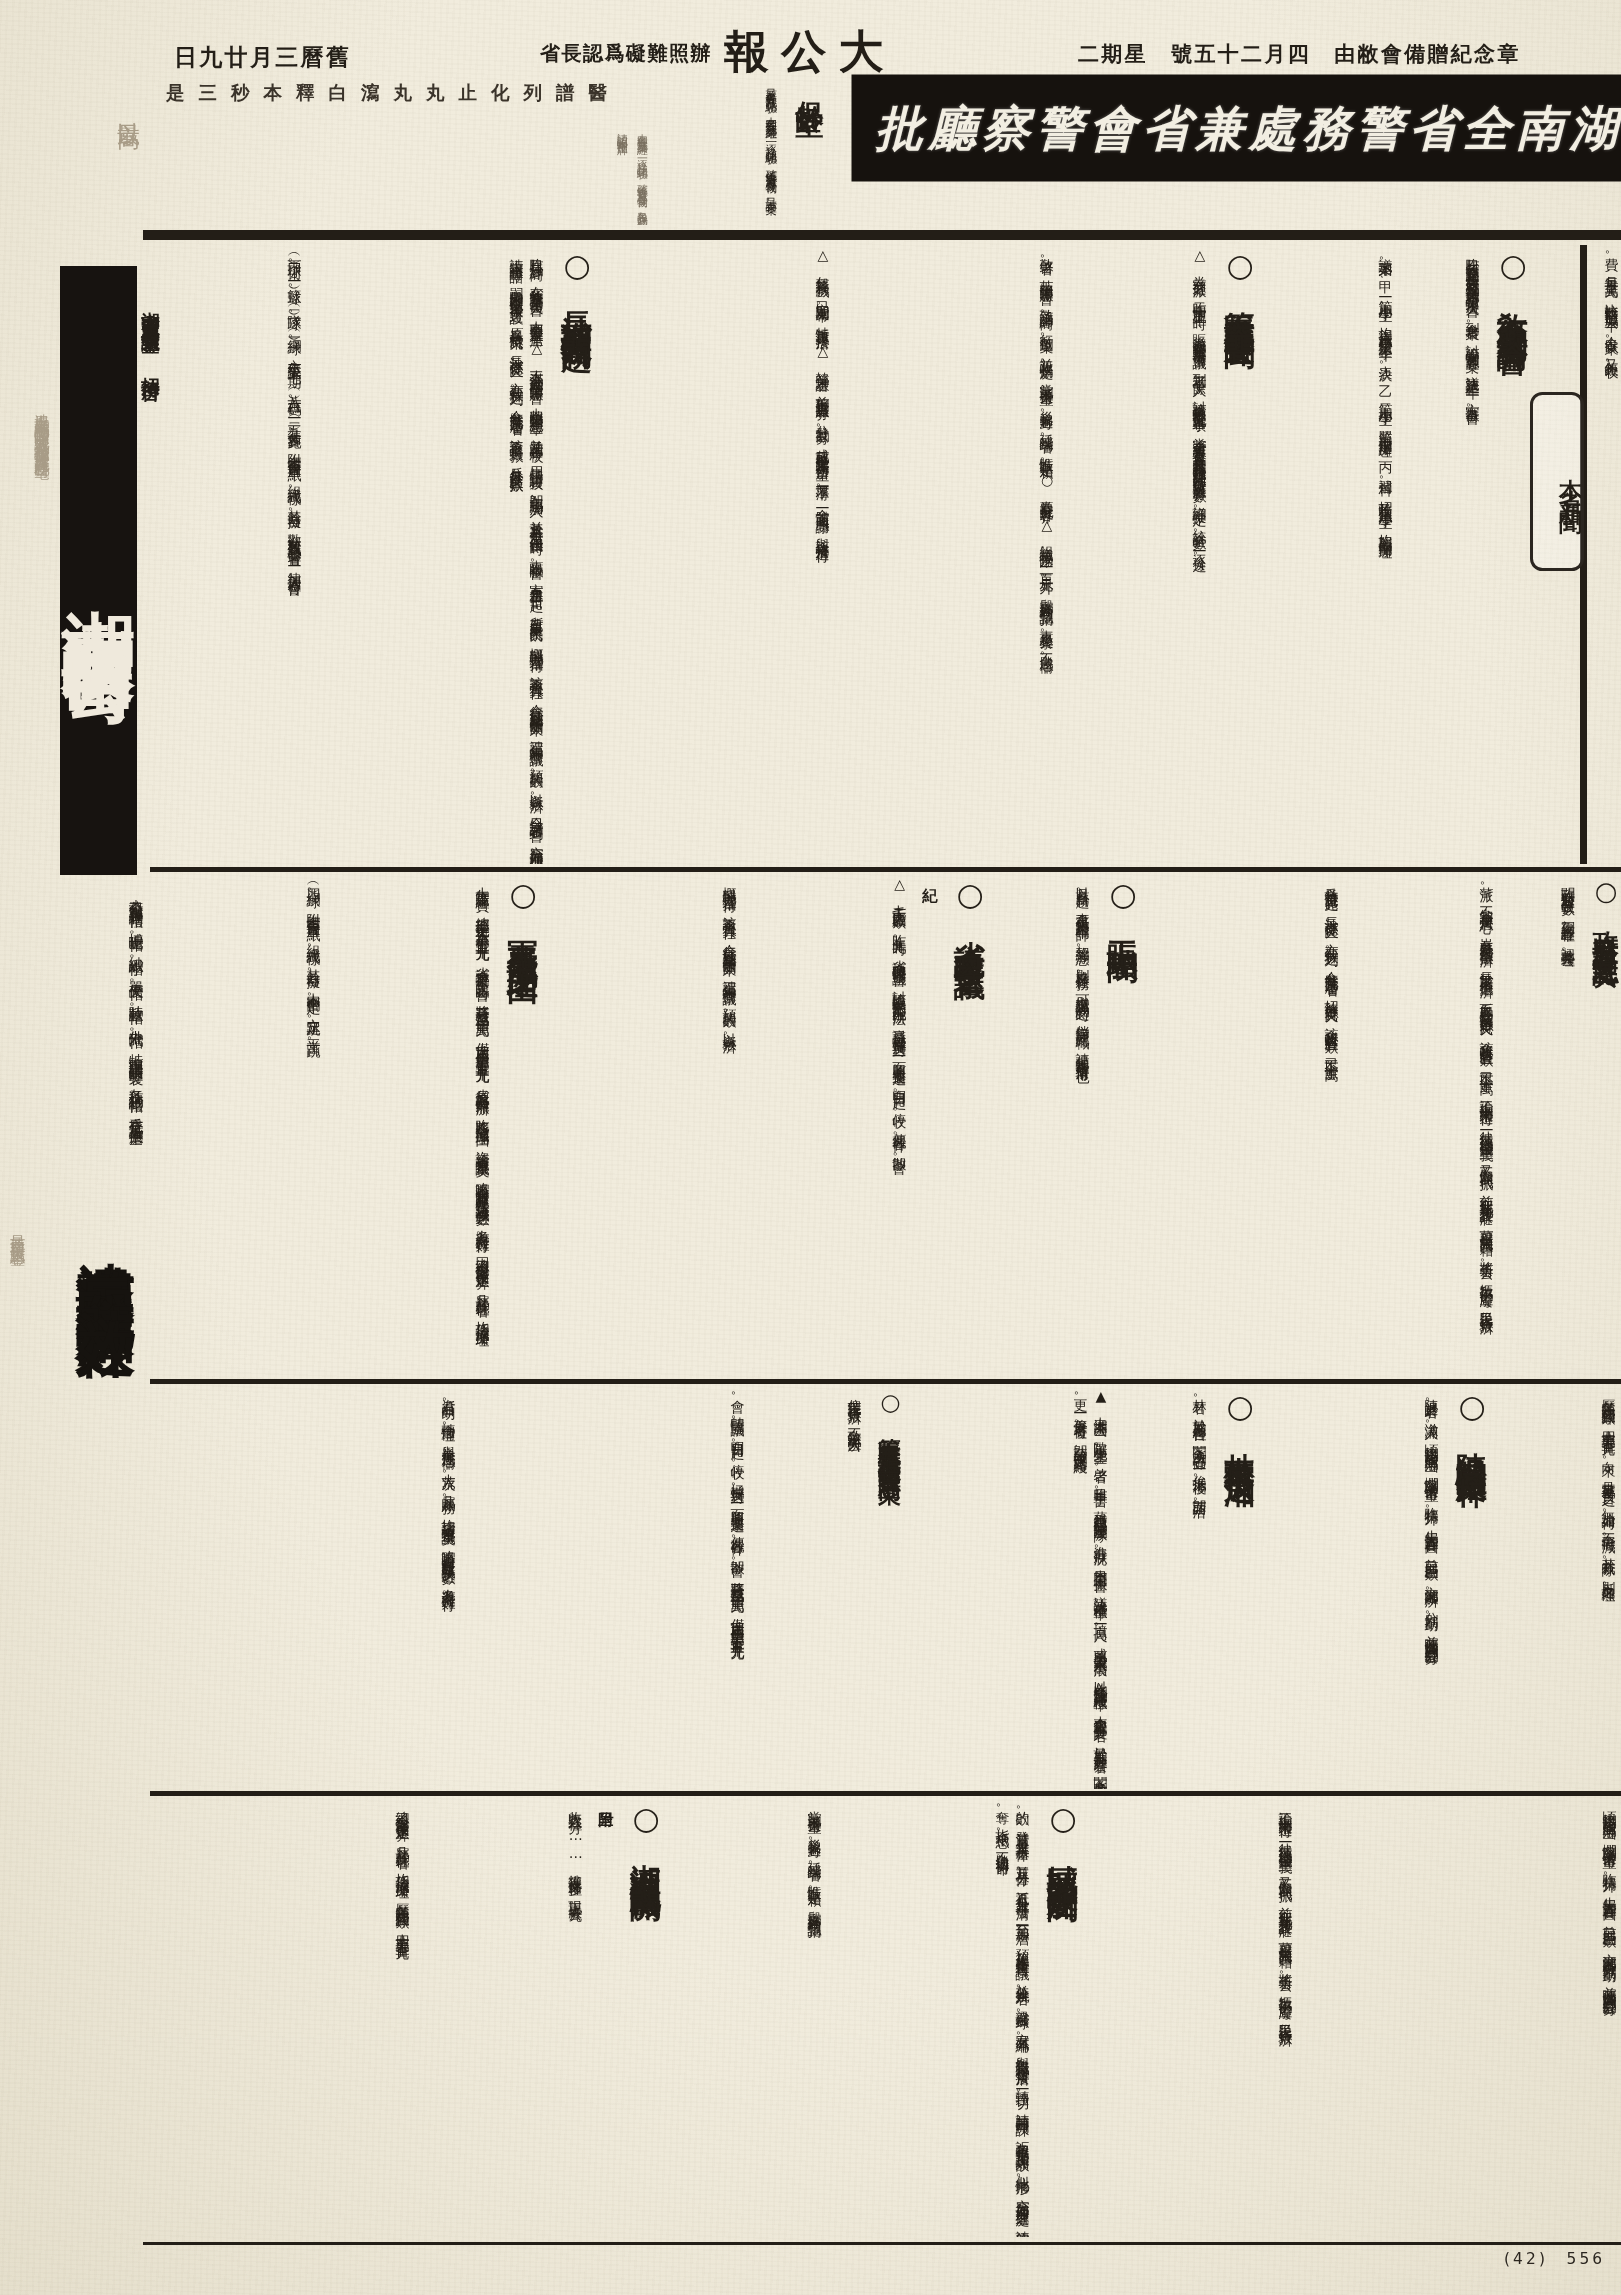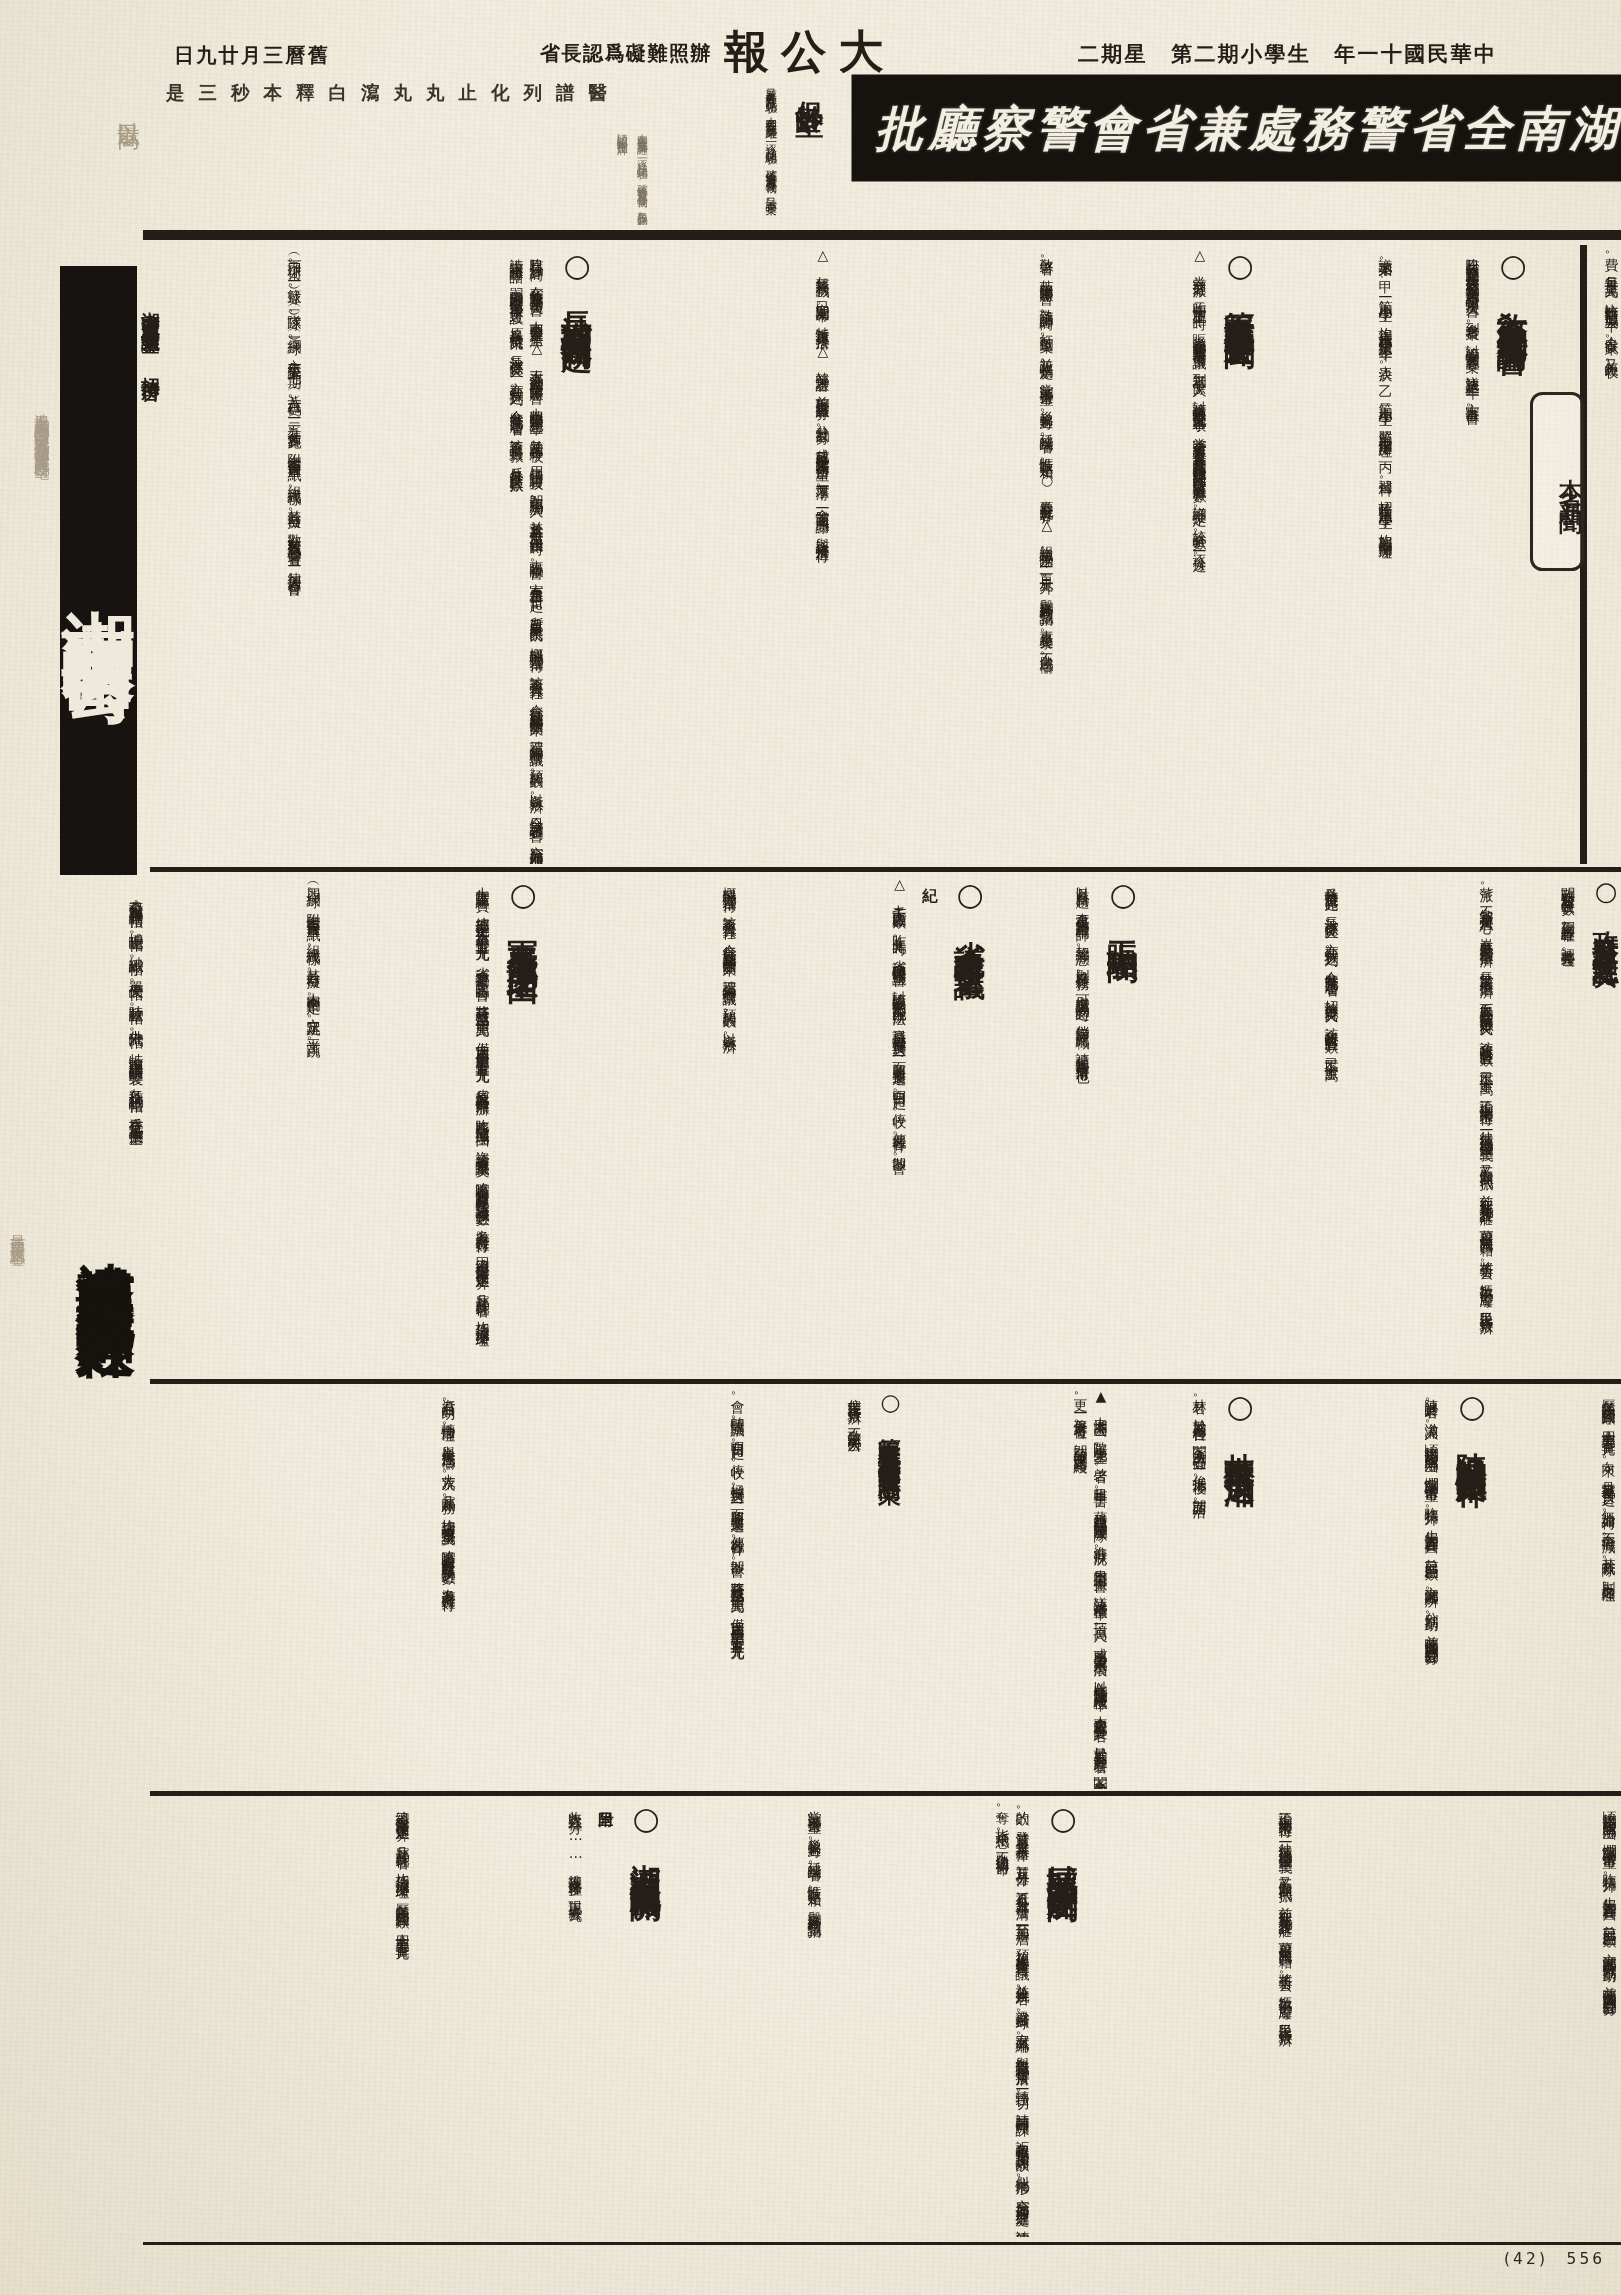--- a/index.html
+++ b/index.html
@@ -30,24 +30,24 @@
   .dark-v .bod{font-size:74px;line-height:1;letter-spacing:9.3px;color:#efe9dc;font-weight:700;padding-top:17px;font-family:"DejaVu Serif",serif;}
   .bigad .bod{font-size:59px;line-height:1;letter-spacing:3.9px;font-weight:900;color:#16130f;font-family:"DejaVu Serif",serif;}
   .hrow .bod{font-size:18.5px;letter-spacing:14px;font-weight:600;color:#3a332a;white-space:nowrap;}
   #pagenum{position:absolute;left:1504px;top:2249px;width:116px;font-size:15.4px;color:#2b2620;letter-spacing:3.1px;}
 </style>
 </head>
 <body>
 
 <div id="page">
 
-  <span class="hd" style="left:174px;top:42px;font-size:20px;letter-spacing:2.3px;">日九廿月三曆舊</span>
+  <span class="hd" style="left:174px;top:42px;font-size:23px;letter-spacing:2.3px;">日九廿月三曆舊</span>
   <span class="hd" style="left:540px;top:40px;font-size:20px;letter-spacing:1.5px;">省長認爲礙難照辦</span>
   <span class="hd" style="left:724px;top:21.6px;font-size:45px;letter-spacing:12.3px;">報公大</span>
-  <span class="hd" style="left:1078px;top:40px;font-size:21px;letter-spacing:2.3px;">二期星　第二期小學生　年一十國民華中</span>
+  <span class="hd" style="left:1078px;top:40px;font-size:21px;letter-spacing:2.3px;">二期星　號五十二月四　由敝會備贈紀念章</span>
 
   <div class="rule" style="left:143px;top:230px;width:1479px;height:10px;"></div>
   <div class="rule" style="left:150px;top:867px;width:1471px;height:5.4px;"></div>
   <div class="rule" style="left:150px;top:1379px;width:1471px;height:5.4px;"></div>
   <div class="rule" style="left:150px;top:1791px;width:1471px;height:5.4px;"></div>
   <div class="rule" style="left:143px;top:2242px;width:1479px;height:3.1px;"></div>
   <div class="rule" style="left:1580px;top:245px;width:7px;height:619px;"></div>
 
   <div id="blocks">
       <div class="blk banner-script h" style="left: 829px; top: 76px; width: 792px; height: 104px; margin-left: 24px;">

